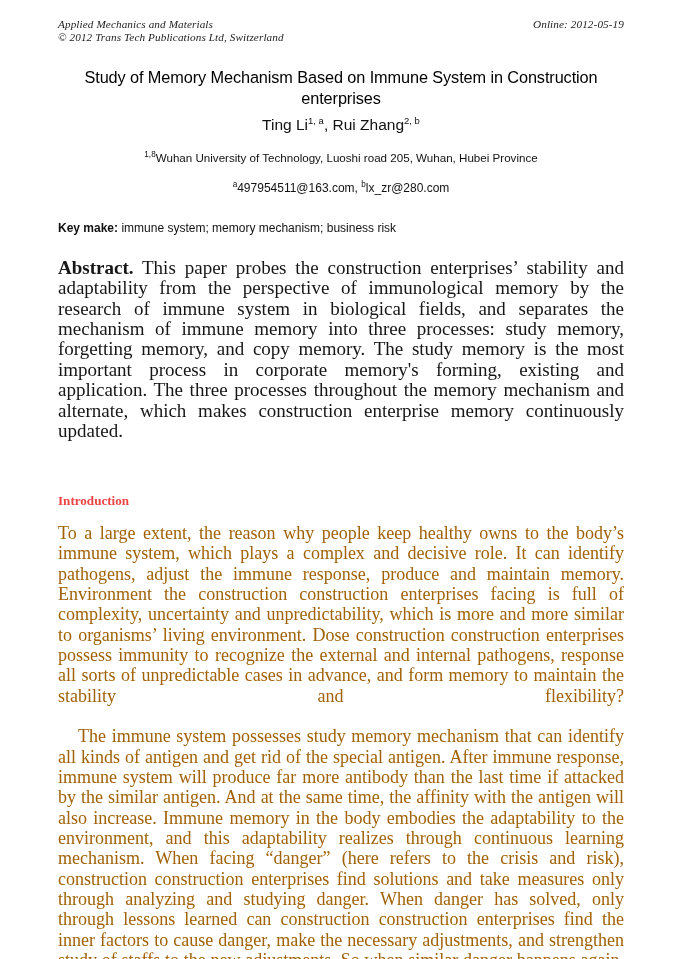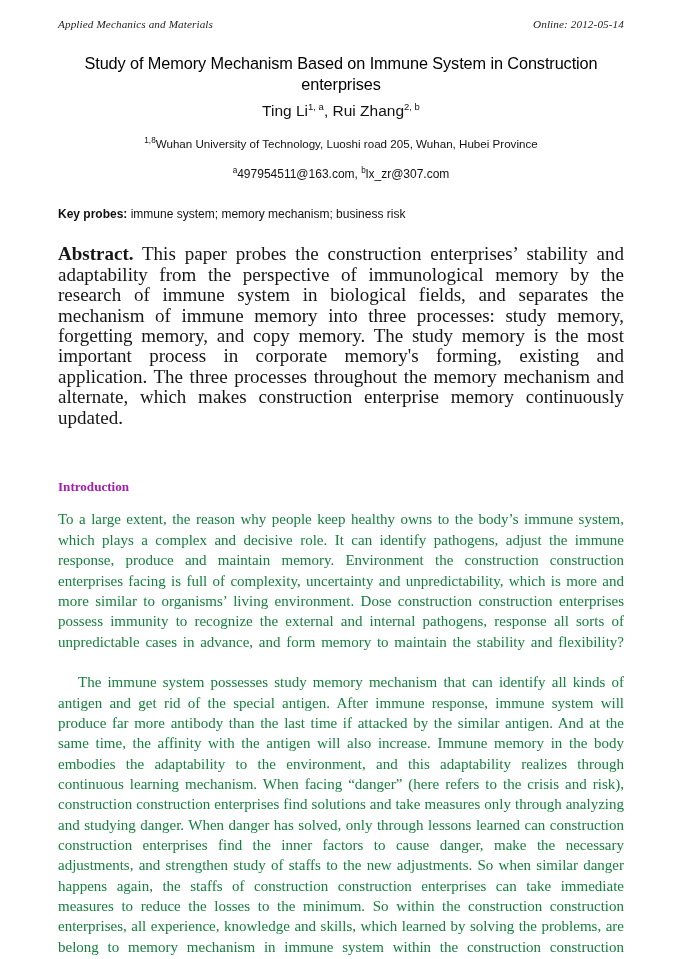--- a/index.html
+++ b/index.html
@@ -123,71 +123,72 @@
     font-weight: bold;
   }
 
   
   .section-heading {
     margin-top: 30px;
     font-family: "Liberation Serif", serif;
     font-weight: bold;
     font-size: 13.1px;
     line-height: 18px;
-    color: #a21caf;
+    color: #ef4444;
   }
 
   
   .body-par {
     margin-top: 13px;
     font-family: "Liberation Serif", serif;
-    font-size: 15px;
+    font-size: 18px;
     line-height: 20.35px;
     text-align: justify;
     text-justify: inter-word;
-    color: #15803d;
+    color: #a16207;
   }
   .body-par.indented {
     margin-top: 0;
     text-indent: 20px;
   }
   
   .body-par:after,
   .abstract:after {
     content: "";
     display: inline-block;
     width: 100%;
   }
 </style>
 </head>
 <body>
 
 <div class="page">
 
   <div class="journal-header">
     <div class="line">Applied Mechanics and Materials</div>
-    <div class="online-date">Online: 2012-05-14</div>
+    <div class="line">© 2012 Trans Tech Publications Ltd, Switzerland</div>
+    <div class="online-date">Online: 2012-05-19</div>
   </div>
 
   <div class="title">Study of Memory Mechanism Based on Immune System in Construction enterprises</div>
 
   <div class="authors">
     <span>Ting Li</span><sup>1, a</sup><span>, </span><span>Rui Zhang</span><sup>2, b</sup>
   </div>
 
   <div class="affiliation">
     <sup>1,8</sup><span>Wuhan University of Technology, Luoshi road 205, Wuhan, Hubei Province</span>
   </div>
 
   <div class="emails">
-    <sup>a</sup><span>497954511@163.com</span><span>, </span><sup>b</sup><span>lx_zr@307.com</span>
+    <sup>a</sup><span>497954511@163.com</span><span>, </span><sup>b</sup><span>lx_zr@280.com</span>
   </div>
 
   <div class="keywords">
-    <span class="kw-label">Key probes:</span><span> immune system; memory mechanism; business risk</span>
+    <span class="kw-label">Key make:</span><span> immune system; memory mechanism; business risk</span>
   </div>
 
   <div class="abstract">
     <span class="ab-label">Abstract.</span><span> This paper probes the construction enterprises’ stability and adaptability from the perspective of immunological memory by the research of immune system in biological fields, and separates the mechanism of immune memory into three processes: study memory, forgetting memory, and copy memory. The study memory is the most important process in corporate memory's forming, existing and application. The three processes throughout the memory mechanism and alternate, which makes construction enterprise memory continuously updated.</span>
   </div>
 
   <div class="section-heading">Introduction</div>
   <div class="body-par">To a large extent, the reason why people keep healthy owns to the body’s immune system, which plays a complex and decisive role. It can identify pathogens, adjust the immune response, produce and maintain memory. Environment the construction construction enterprises facing is full of complexity, uncertainty and unpredictability, which is more and more similar to organisms’ living environment. Dose construction construction enterprises possess immunity to recognize the external and internal pathogens, response all sorts of unpredictable cases in advance, and form memory to maintain the stability and flexibility?</div>
   <div class="body-par indented">The immune system possesses study memory mechanism that can identify all kinds of antigen and get rid of the special antigen. After immune response, immune system will produce far more antibody than the last time if attacked by the similar antigen. And at the same time, the affinity with the antigen will also increase. Immune memory in the body embodies the adaptability to the environment, and this adaptability realizes through continuous learning mechanism. When facing “danger” (here refers to the crisis and risk), construction construction enterprises find solutions and take measures only through analyzing and studying danger. When danger has solved, only through lessons learned can construction construction enterprises find the inner factors to cause danger, make the necessary adjustments, and strengthen study of staffs to the new adjustments. So when similar danger happens again, the staffs of construction construction enterprises can take immediate measures to reduce the losses to the minimum. So within the construction construction enterprises, all experience, knowledge and skills, which learned by solving the problems, are belong to memory mechanism in immune system within the construction construction enterprises. It is the memory mechanism that make construction construction enterprises constantly adapt to the surrounding environment, and utilize plus factors to develop it. However, the existing studies don’t have an in-depth research on memory mechanism in immune system. So this paper will spread to a deeper study and analysis.</div>
 

